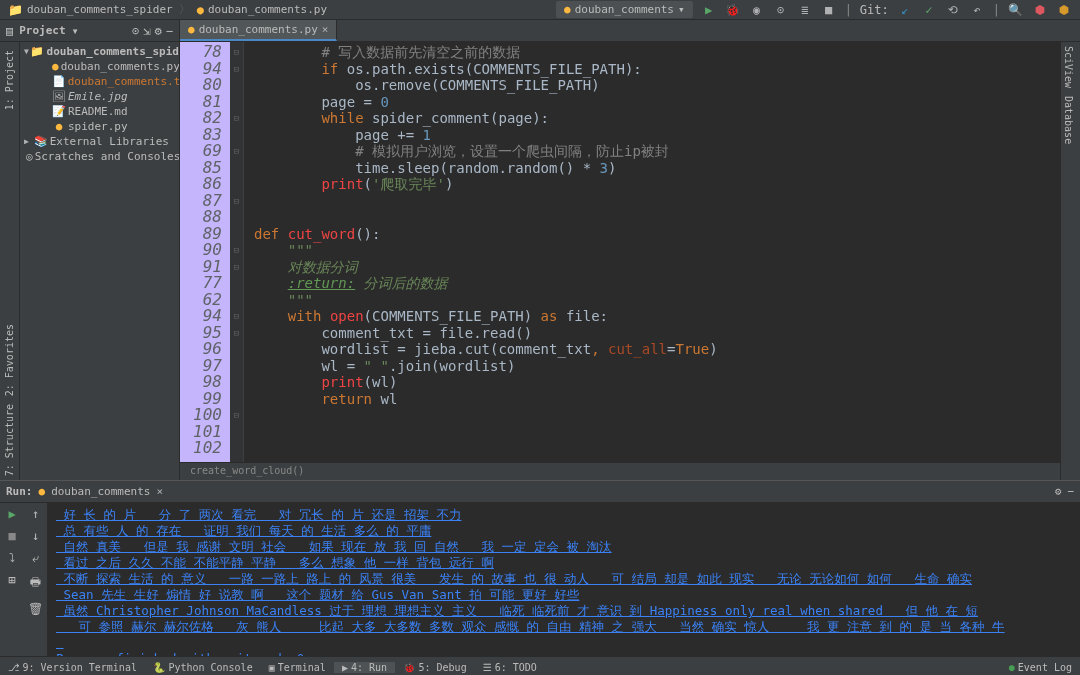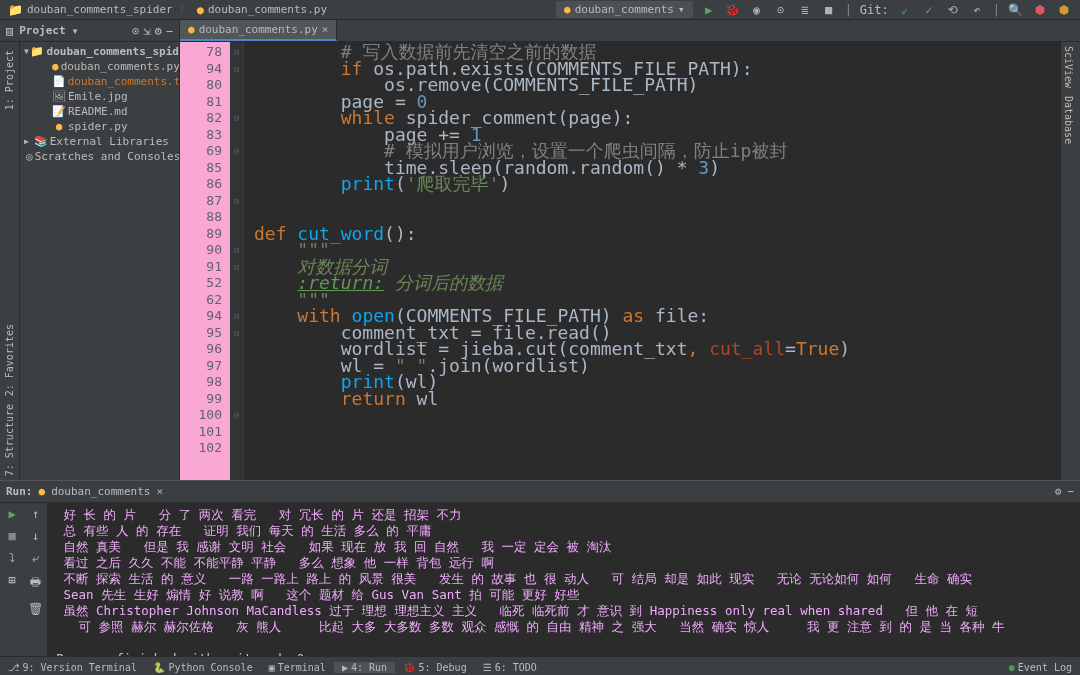--- a/index.html
+++ b/index.html
@@ -28,45 +28,45 @@
 .main { display: flex; height: 438px; }
 .left-gutter { width: 20px; background: #3c3f41; border-right: 1px solid #2b2b2b; display: flex; flex-direction: column; align-items: center; padding-top: 4px; }
 .left-gutter-text { writing-mode: vertical-lr; transform: rotate(180deg); font-size: 10px; color: #bbbbbb; cursor: pointer; padding: 4px 0; }
 .sidebar { width: 160px; background: #3c3f41; border-right: 1px solid #2b2b2b; overflow: hidden; }
 .tree { padding: 2px 0; }
 .tree-item { display: flex; align-items: center; padding: 1px 4px; font-size: 11px; gap: 2px; cursor: pointer; white-space: nowrap; }
 .tree-indent-2 { padding-left: 32px; }
 .tree-arrow { width: 8px; color: #afb1b3; font-size: 8px; }
 .file-py { color: #bbbbbb; }
 .file-txt { color: #cc7832; }
-.file-jpg { color: #bbbbbb; }
+.file-jpg { color: #bbbbbb; font-style: italic; }
 .file-md { color: #bbbbbb; }
 .tree-icon { width: 14px; display: inline-flex; justify-content: center; }
 .editor-area { flex: 1; display: flex; background: #2b2b2b; position: relative; }
-.gutter { width: 50px; background: #f9a8d4; text-align: right; padding: 2px 8px 0 0; font-size: 13px; color: #606366; line-height: 16.5px; user-select: none; }
-.code { flex: 1; padding: 2px 0 0 10px; font-size: 18px; line-height: 16.5px; white-space: pre; overflow: hidden; color: #a9b7c6; }
+.gutter { width: 50px; background: #c4b5fd; text-align: right; padding: 2px 8px 0 0; font-size: 16px; color: #606366; line-height: 16.5px; user-select: none; font-style: italic; }
+.code { flex: 1; padding: 2px 0 0 10px; font-size: 14px; line-height: 16.5px; white-space: pre; overflow: hidden; color: #a9b7c6; }
 .fold-marks { width: 14px; background: #313335; border-right: 1px solid #3c3f41; padding-top: 2px; line-height: 16.5px; }
 .fold-mark { height: 16.5px; display: flex; align-items: center; justify-content: center; color: #606366; font-size: 9px; }
 .kw { color: #cc7832; }
 .str { color: #6a8759; }
 .num { color: #6897bb; }
-.func { color: #0ea5e9; }
+.func { color: #ef4444; }
 .param { color: #aa4926; }
 .comment { color: #808080; }
 .docstr { color: #6a8759; font-style: italic; }
 .docstr-tag { color: #629755; font-style: italic; text-decoration: underline; }
 .right-gutter { width: 20px; background: #3c3f41; border-left: 1px solid #2b2b2b; }
 .right-gutter-text { writing-mode: vertical-lr; font-size: 10px; color: #bbbbbb; padding: 4px 2px; cursor: pointer; }
 .breadcrumb-bottom { height: 18px; background: #3c3f41; border-top: 1px solid #2b2b2b; padding: 2px 10px; font-size: 10px; color: #888; position: absolute; bottom: 0; left: 0; right: 0; }
 .run-panel { height: 176px; background: #2b2b2b; border-top: 1px solid #555; display: flex; flex-direction: column; }
 .run-header { height: 22px; background: #3c3f41; display: flex; align-items: center; padding: 0 6px; gap: 6px; font-size: 11px; border-bottom: 1px solid #2b2b2b; }
 .run-body { flex: 1; display: flex; overflow: hidden; }
 .run-left-tools { width: 24px; background: #3c3f41; display: flex; flex-direction: column; align-items: center; padding: 4px 0; gap: 8px; }
 .run-left-tools2 { width: 24px; background: #3c3f41; border-right: 1px solid #2b2b2b; display: flex; flex-direction: column; align-items: center; padding: 4px 0; gap: 8px; }
-.console { flex: 1; padding: 4px 8px; font-size: 12.5px; line-height: 16px; color: #f0abfc; white-space: pre; overflow: hidden; }
+.console { flex: 1; padding: 4px 8px; font-size: 12.5px; line-height: 16px; color: #3b82f6; white-space: pre; overflow: hidden; text-decoration: underline; }
 .bottombar { height: 21px; background: #3c3f41; border-top: 1px solid #2b2b2b; display: flex; align-items: center; font-size: 10px; }
 .bottombar-item { padding: 0 8px; cursor: pointer; display: flex; align-items: center; gap: 3px; }
 .bottombar-item.active { background: #4e5254; }
 .bottombar-right { margin-left: auto; display: flex; }
 .event-log { color: #bbbbbb; display: flex; align-items: center; gap: 3px; }
 .ws-icon { color: #499c54; }
 </style>
 </head>
 <body>
 
@@ -181,21 +181,21 @@
         <div>82</div>
         <div>83</div>
         <div>69</div>
         <div>85</div>
         <div>86</div>
         <div>87</div>
         <div>88</div>
         <div>89</div>
         <div>90</div>
         <div>91</div>
-        <div>52</div>
+        <div>77</div>
         <div>62</div>
         <div>94</div>
         <div>95</div>
         <div>96</div>
         <div>97</div>
         <div>98</div>
         <div>99</div>
         <div>100</div>
         <div>101</div>
         <div>102</div>
@@ -221,20 +221,21 @@
         <div class="fold-mark">⊟</div>
         <div class="fold-mark"></div>
         <div class="fold-mark"></div>
         <div class="fold-mark"></div>
         <div class="fold-mark"></div>
         <div class="fold-mark">⊟</div>
         <div class="fold-mark"></div>
         <div class="fold-mark"></div>
       </div>
     <div class="code" id="code"><div>        <span class="comment"># 写入数据前先清空之前的数据</span></div><div>        <span class="kw">if </span>os.path.exists(COMMENTS_FILE_PATH):</div><div>            os.remove(COMMENTS_FILE_PATH)</div><div>        page = <span class="num">0</span></div><div>        <span class="kw">while </span>spider_comment(page):</div><div>            page += <span class="num">1</span></div><div>            <span class="comment"># 模拟用户浏览，设置一个爬虫间隔，防止ip被封</span></div><div>            time.sleep(random.random() * <span class="num">3</span>)</div><div>        <span class="func">print</span>(<span class="str">'爬取完毕'</span>)</div><div>&nbsp;</div><div>&nbsp;</div><div><span class="kw">def </span><span class="func">cut_word</span>():</div><div>    <span class="docstr">"""</span></div><div>    <span class="docstr">对数据分词</span></div><div>    <span class="docstr-tag">:return:</span><span class="docstr"> 分词后的数据</span></div><div>    <span class="docstr">"""</span></div><div>    <span class="kw">with </span><span class="func">open</span>(COMMENTS_FILE_PATH) <span class="kw">as </span>file:</div><div>        comment_txt = file.read()</div><div>        wordlist = jieba.cut(comment_txt<span class="kw">, </span><span class="param">cut_all</span>=<span class="kw">True</span>)</div><div>        wl = <span class="str">" "</span>.join(wordlist)</div><div>        <span class="func">print</span>(wl)</div><div>        <span class="kw">return </span>wl</div><div>&nbsp;</div><div>&nbsp;</div></div>
+    <div class="breadcrumb-bottom">create_word_cloud()</div>
   </div>
   <div class="right-gutter">
     <div class="right-gutter-text">SciView</div>
     <div class="right-gutter-text">Database</div>
   </div>
 </div>
 
 <div class="run-panel">
   <div class="run-header">
     <span style="font-weight:bold">Run:</span>

